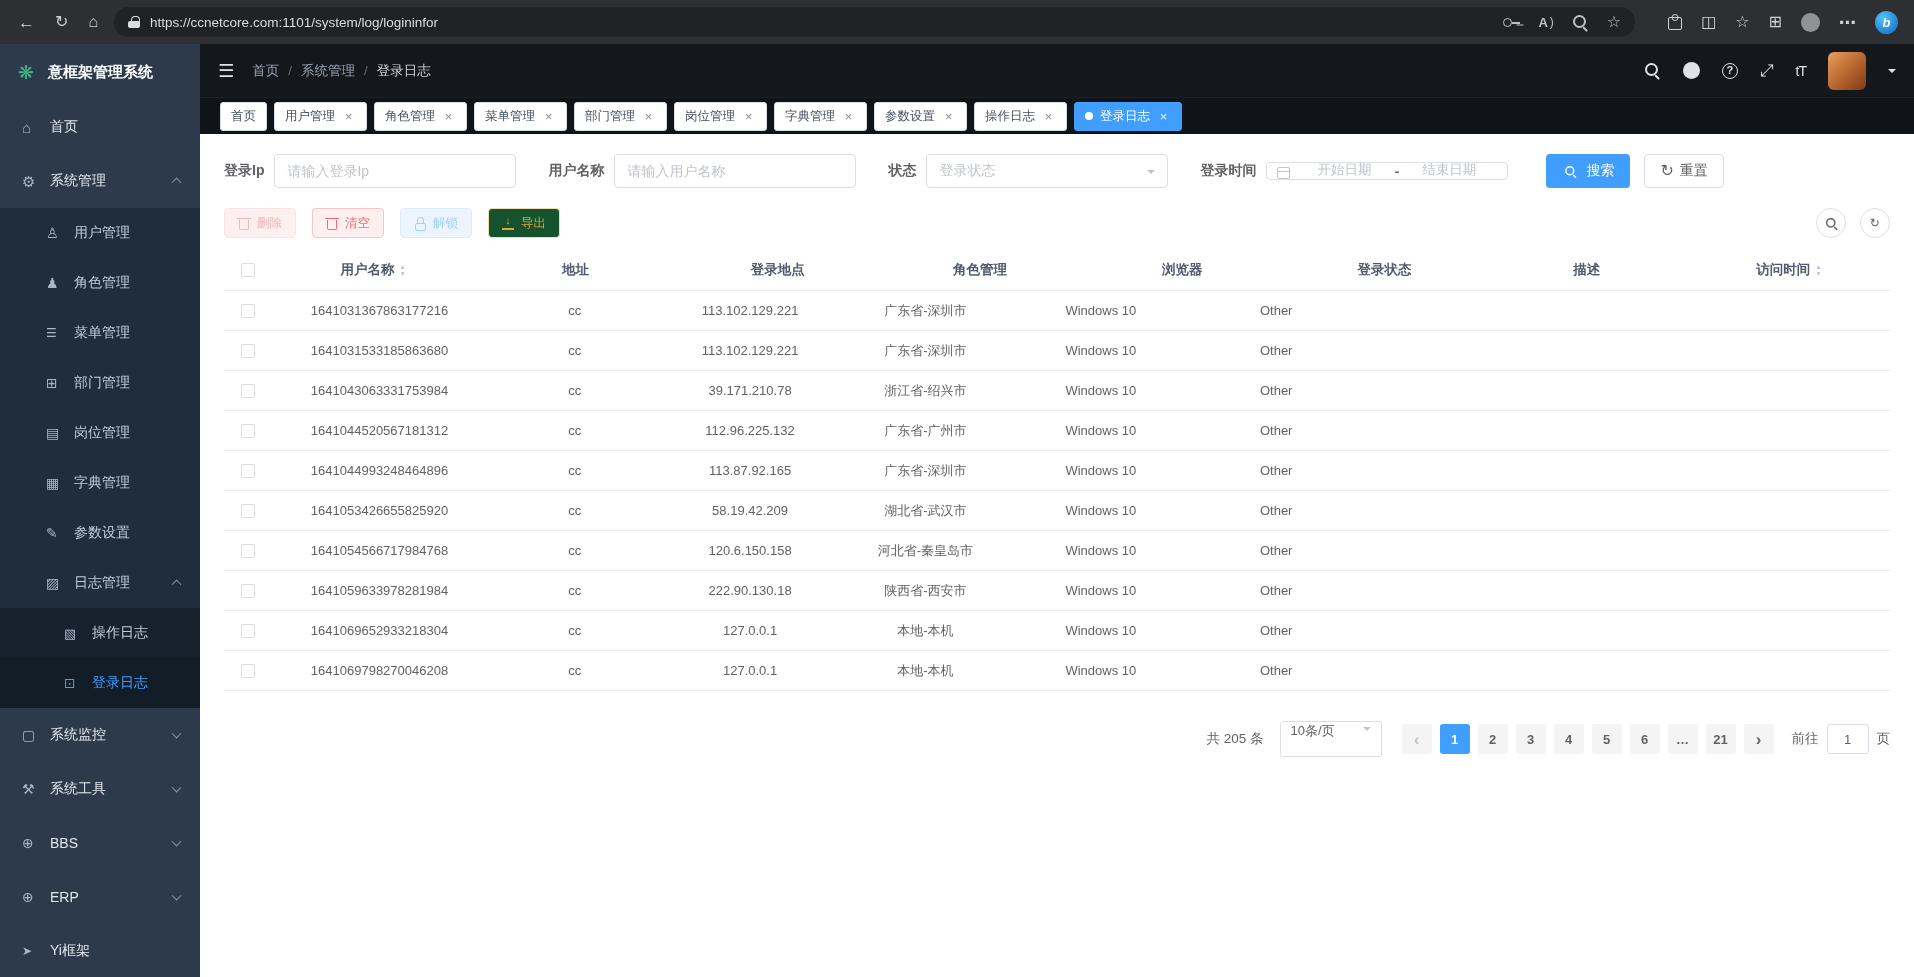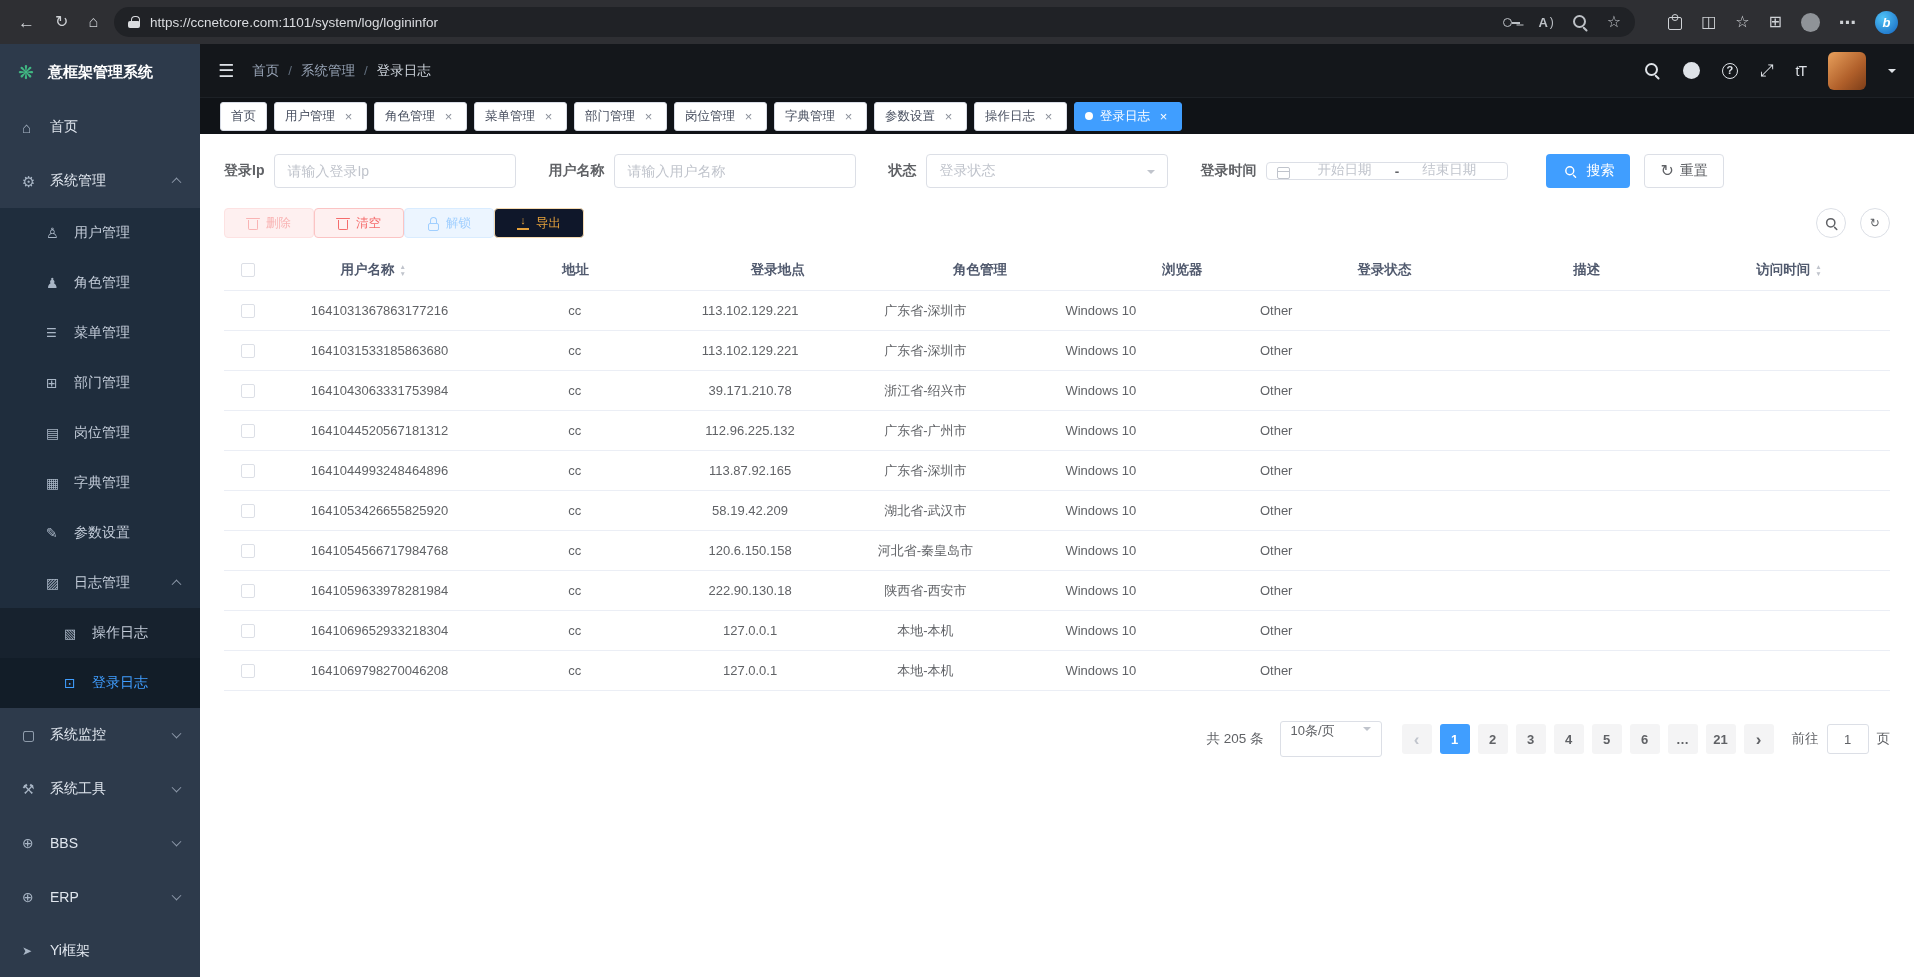--- a/index.html
+++ b/index.html
@@ -151,28 +151,28 @@
   .f-date .d-sep{color:#606266;font-weight:700;padding:0 2px}
   .btn-search{height:34px;padding:0 16px;background:#409eff;color:#fff;border:none;border-radius:4px;
     font-size:14px;display:inline-flex;align-items:center;gap:7px;margin-left:6px;cursor:pointer;font-family:inherit}
   .btn-search .ic{transform:scale(.72);color:#fff}
   .btn-reset{height:34px;padding:0 15px;background:#fff;border:1px solid #dcdfe6;color:#606266;
     border-radius:4px;font-size:14px;display:inline-flex;align-items:center;gap:6px;margin-left:14px;cursor:pointer;font-family:inherit}
 
   
   .actionbar{display:flex;align-items:center;padding:12px 24px 12px}
   .btn-group{display:flex;align-items:center}
-  .tbtn{height:30px;padding:0 22px;border-radius:4px;font-size:12.5px;display:inline-flex;
-    align-items:center;gap:7px;border:1px solid transparent;cursor:pointer;
+  .tbtn{height:30px;padding:0 13px;border-radius:4px;font-size:12.5px;display:inline-flex;
+    align-items:center;gap:7px;margin-right:16px;border:1px solid transparent;cursor:pointer;
     font-weight:500;font-family:inherit;background:#fff}
   .tbtn.v-danger{background:#fef0f0;border-color:#fbc4c4;color:#f56c6c}
   .tbtn.v-danger.disabled{border-color:#fde2e2;color:#f9b4b4;cursor:not-allowed}
   .tbtn.v-primary{background:#ecf5ff;border-color:#d9ecff;color:#409eff}
   .tbtn.v-primary.disabled{color:#a0cfff;cursor:not-allowed}
-  .tbtn.v-warning{background:#0f172a;border-color:#f5dab1;color:#e6a23c}
+  .tbtn.v-warning{background:#14532d;border-color:#f5dab1;color:#e6a23c}
   .bar-right{margin-left:auto;display:flex;gap:14px}
   .circle-btn{width:30px;height:30px;border-radius:50%;border:1px solid #dcdfe6;background:#fff;
     display:flex;align-items:center;justify-content:center;color:#606266;cursor:pointer}
   .circle-btn .ic{transform:scale(.75)}
 
   
   .table{margin:0 24px}
   .thead{display:flex;border-bottom:1px solid #ebeef5}
   .th{flex:1;height:40px;display:flex;align-items:center;justify-content:center;
     font-weight:700;color:#515a6e;font-size:13.5px}

